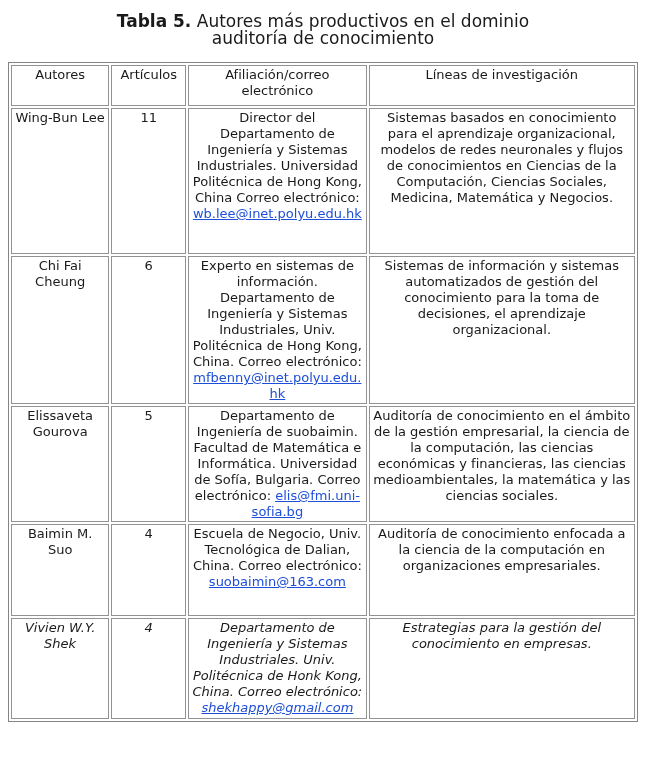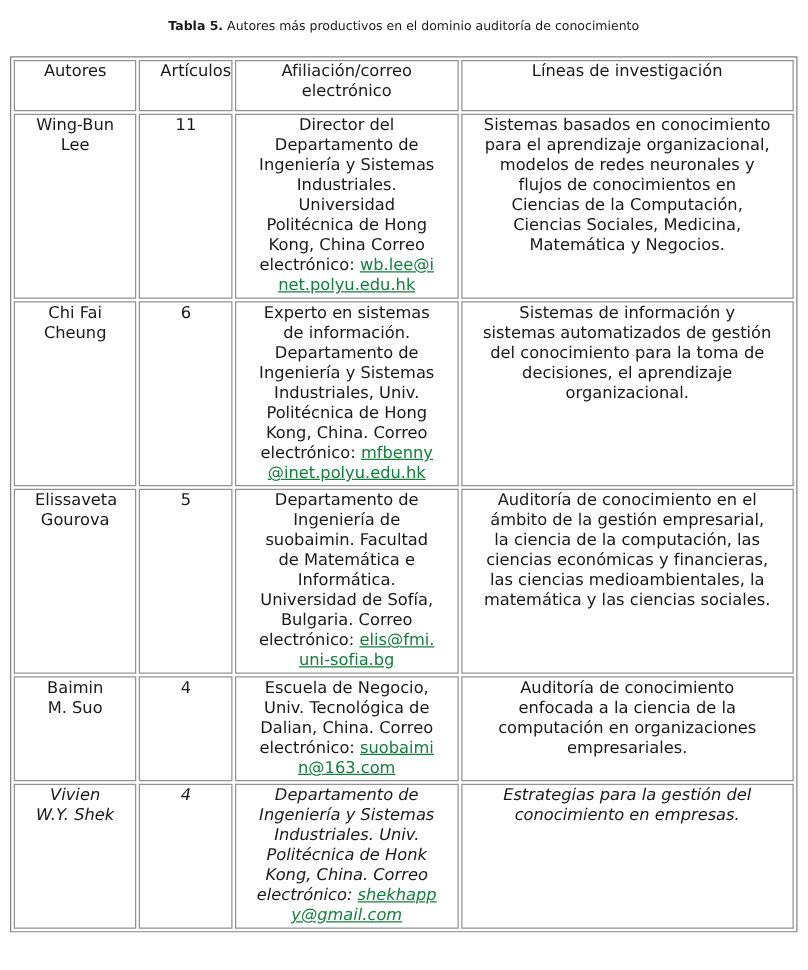--- a/index.html
+++ b/index.html
@@ -10,21 +10,21 @@
   }
   body {
     font-family: "DejaVu Sans", "Liberation Sans", sans-serif;
     color: #1a1a1a;
     -webkit-font-smoothing: antialiased;
   }
   .caption {
     width: 440px;
     margin: 13px auto 15px auto;
     text-align: center;
-    font-size: 10px;
+    font-size: 17px;
     line-height: 17px;
   }
   .caption .bold { font-weight: bold; }
 
   table.authors {
     width: 630px;
     margin: 0 8px;
     border-collapse: separate;
     border-spacing: 2px;
     border: 1px solid #848484;
@@ -33,36 +33,36 @@
     line-height: 16px;
   }
   col.c-author   { width: 97px; }
   col.c-articles { width: 74px; }
   col.c-affil    { width: 176px; }
   col.c-lines    { width: 263px; }
 
   th, td {
     border: 1px solid #929292;
     vertical-align: top;
-    padding: 1px 16px;
+    padding: 1px 3px;
     text-align: center;
     font-weight: normal;
     overflow: hidden;
   }
   td.author-cell { text-align: center; }
 
   thead tr        { height: 41px; }
   tbody tr.row-0  { height: 146px; }
   tbody tr.row-1  { height: 136px; border-radius: 15px; }
   tbody tr.row-2  { height: 104px; }
-  tbody tr.row-3  { height: 76px; }
+  tbody tr.row-3  { height: 92px; }
   tbody tr.row-4  { height: 101px; font-style: italic; }
 
   a.email-link {
-    color: #15803d;
+    color: #1d4ed8;
     text-decoration: underline;
     word-break: break-all;
     cursor: pointer;
   }
 </style>
 </head>
 <body>
 
 <div class="caption">
   <span class="bold">Tabla 5.</span><span> Autores más productivos en el dominio auditoría de conocimiento</span>

